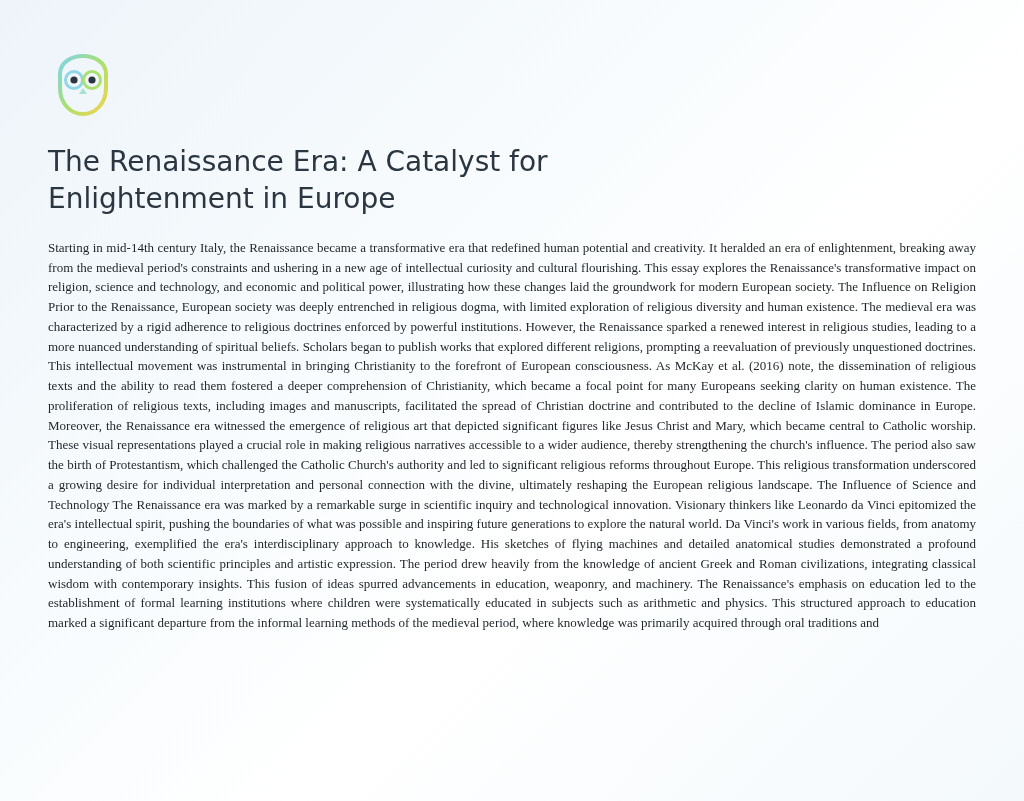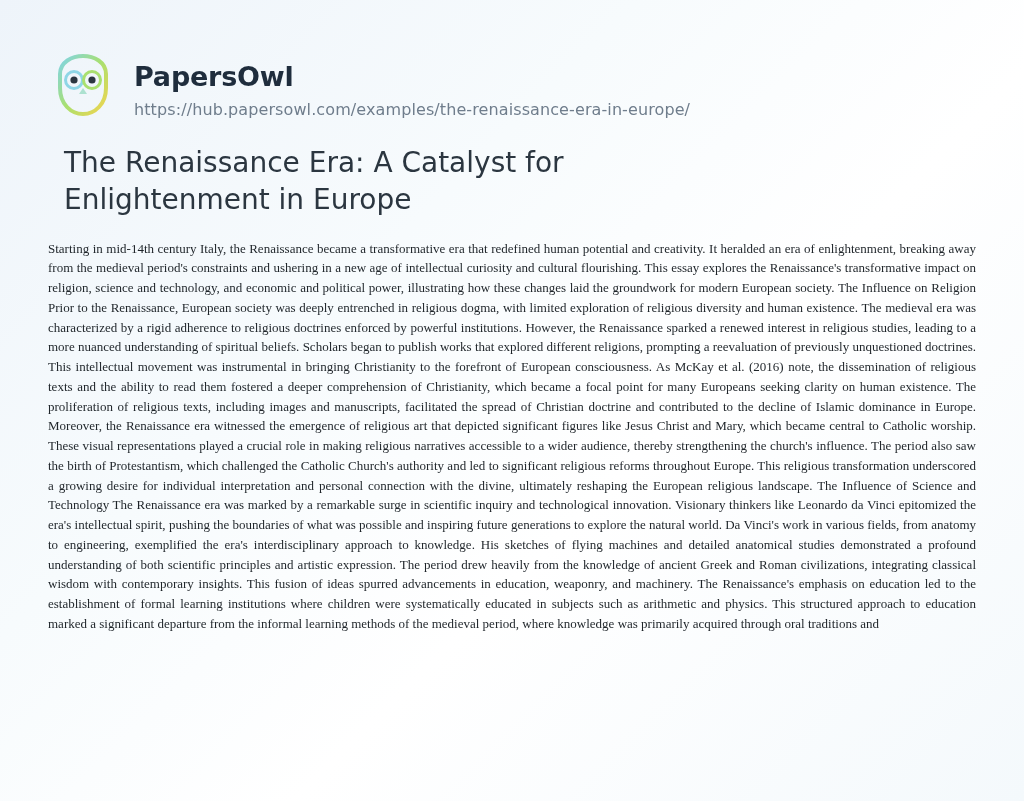--- a/index.html
+++ b/index.html
@@ -50,21 +50,21 @@
   }
   .article {
     padding: 26px 48px 0 48px;
   }
   .article-title {
     font-family: "DejaVu Sans", sans-serif;
     font-size: 28px;
     line-height: 1.32;
     color: #2b3640;
     font-weight: normal;
-    margin: 0 0 20px 16px;
+    margin: 0 0 20px 0;
     max-width: 700px;
   }
   .article-body {
     font-family: "Liberation Serif", serif;
     font-size: 13px;
     line-height: 1.52;
     color: #1e2429;
     text-align: justify;
     margin: 0;
     max-width: 930px;
@@ -86,24 +86,20 @@
           </linearGradient>
         </defs>
         <path d="M10 22 C10 10, 22 4, 33 4 C44 4, 56 10, 56 22 L56 36 C56 52, 45 62, 33 62 C21 62, 10 52, 10 36 Z" fill="none" stroke="url(#owlg)" stroke-width="4"></path>
         <circle cx="24" cy="28" r="8.5" fill="none" stroke="#8fd6e6" stroke-width="3"></circle>
         <circle cx="42" cy="28" r="8.5" fill="none" stroke="#a9e06f" stroke-width="3"></circle>
         <circle cx="24" cy="28" r="3.6" fill="#2b3640"></circle>
         <circle cx="42" cy="28" r="3.6" fill="#2b3640"></circle>
         <path d="M33 36 L29 42 L37 42 Z" fill="#9bdcc6" opacity="0.8"></path>
       </svg>
     </div>
-    <div class="brand-block">
-      <div class="brand-name">PapersOwl</div>
-      <div class="brand-url">https://hub.papersowl.com/examples/the-renaissance-era-in-europe/</div>
-    </div>
   </div>
 
   <div class="article">
     <h1 class="article-title">The Renaissance Era: A Catalyst for Enlightenment in Europe</h1>
     <p class="article-body">Starting in mid-14th century Italy, the Renaissance became a transformative era that redefined human potential and creativity. It heralded an era of enlightenment, breaking away from the medieval period's constraints and ushering in a new age of intellectual curiosity and cultural flourishing. This essay explores the Renaissance's transformative impact on religion, science and technology, and economic and political power, illustrating how these changes laid the groundwork for modern European society. The Influence on Religion Prior to the Renaissance, European society was deeply entrenched in religious dogma, with limited exploration of religious diversity and human existence. The medieval era was characterized by a rigid adherence to religious doctrines enforced by powerful institutions. However, the Renaissance sparked a renewed interest in religious studies, leading to a more nuanced understanding of spiritual beliefs. Scholars began to publish works that explored different religions, prompting a reevaluation of previously unquestioned doctrines. This intellectual movement was instrumental in bringing Christianity to the forefront of European consciousness. As McKay et al. (2016) note, the dissemination of religious texts and the ability to read them fostered a deeper comprehension of Christianity, which became a focal point for many Europeans seeking clarity on human existence. The proliferation of religious texts, including images and manuscripts, facilitated the spread of Christian doctrine and contributed to the decline of Islamic dominance in Europe. Moreover, the Renaissance era witnessed the emergence of religious art that depicted significant figures like Jesus Christ and Mary, which became central to Catholic worship. These visual representations played a crucial role in making religious narratives accessible to a wider audience, thereby strengthening the church's influence. The period also saw the birth of Protestantism, which challenged the Catholic Church's authority and led to significant religious reforms throughout Europe. This religious transformation underscored a growing desire for individual interpretation and personal connection with the divine, ultimately reshaping the European religious landscape. The Influence of Science and Technology The Renaissance era was marked by a remarkable surge in scientific inquiry and technological innovation. Visionary thinkers like Leonardo da Vinci epitomized the era's intellectual spirit, pushing the boundaries of what was possible and inspiring future generations to explore the natural world. Da Vinci's work in various fields, from anatomy to engineering, exemplified the era's interdisciplinary approach to knowledge. His sketches of flying machines and detailed anatomical studies demonstrated a profound understanding of both scientific principles and artistic expression. The period drew heavily from the knowledge of ancient Greek and Roman civilizations, integrating classical wisdom with contemporary insights. This fusion of ideas spurred advancements in education, weaponry, and machinery. The Renaissance's emphasis on education led to the establishment of formal learning institutions where children were systematically educated in subjects such as arithmetic and physics. This structured approach to education marked a significant departure from the informal learning methods of the medieval period, where knowledge was primarily acquired through oral traditions and</p>
   </div>
 
 </div>
 
 </body></html>

